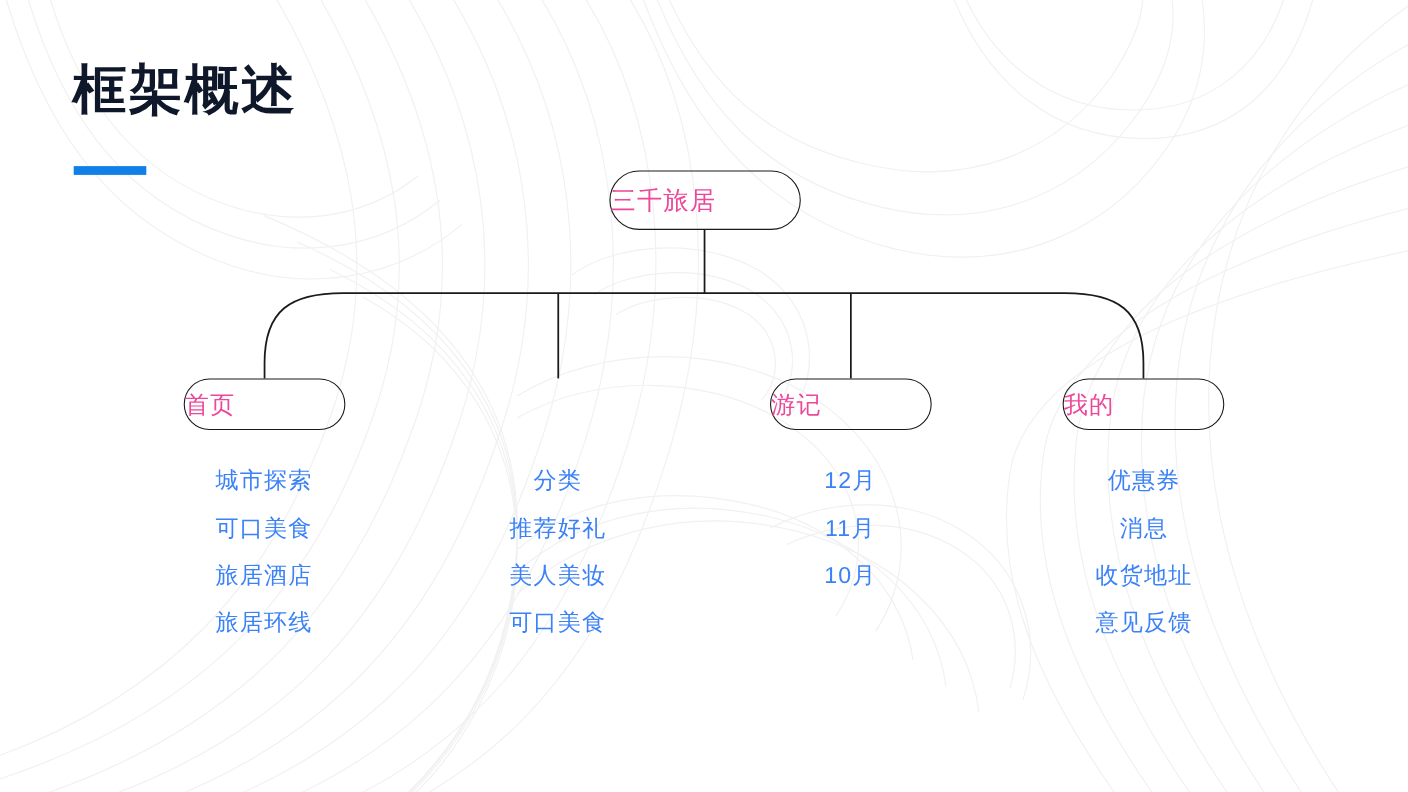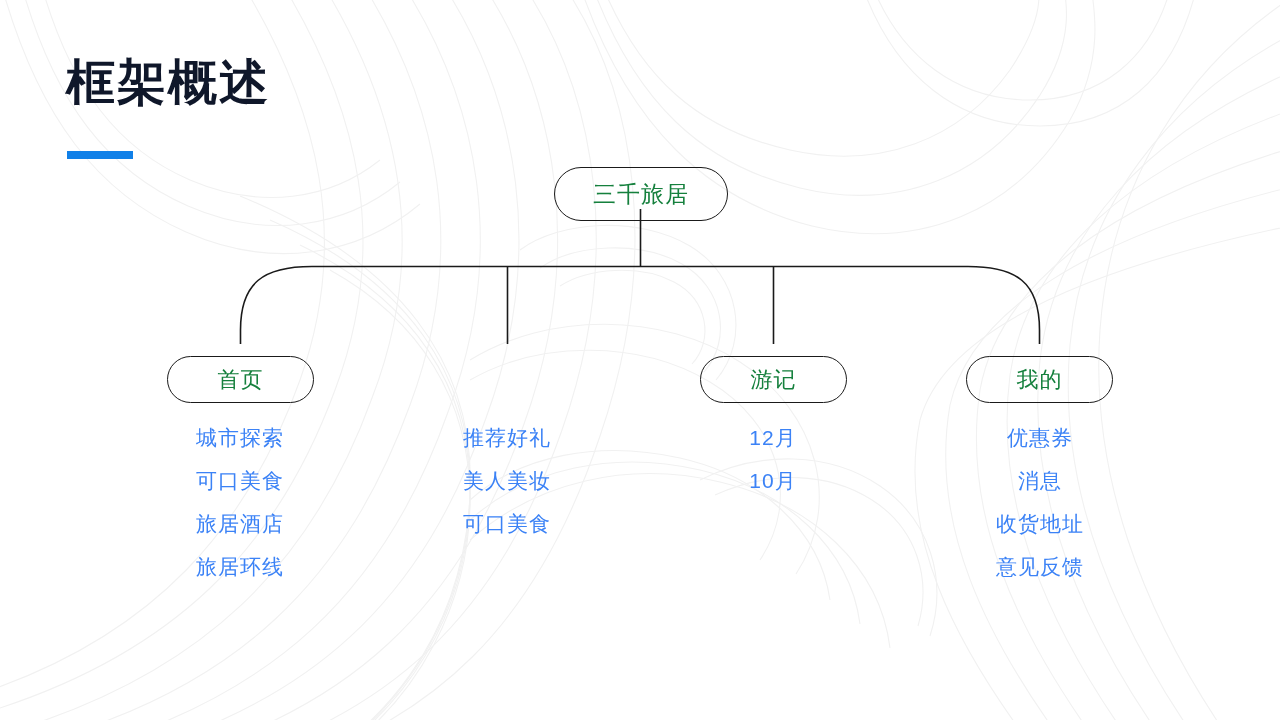--- a/index.html
+++ b/index.html
@@ -82,24 +82,22 @@
     pointer-events: none;
   }
   .node {
     position: absolute;
     box-sizing: border-box;
     border: 1.6px solid #1a1a1a;
     border-radius: 999px;
     background: transparent;
     display: flex;
     align-items: center;
-    justify-content: center;
-    color: #15803d;
-    white-space: nowrap;
-    margin-top: 12px;
+    color: #ec4899;
+    white-space: nowrap;
   }
   .node-root {
     left: 554px;
     top: 155px;
     width: 174px;
     height: 54px;
     font-size: 23px;
     letter-spacing: 1px;
   }
   .node-branch {
@@ -225,27 +223,29 @@
     </div>
 
     <div class="leaf-column leaf-col-0">
       <div class="leaf-item">城市探索</div>
       <div class="leaf-item">可口美食</div>
       <div class="leaf-item">旅居酒店</div>
       <div class="leaf-item">旅居环线</div>
     </div>
 
     <div class="leaf-column leaf-col-1">
+      <div class="leaf-item">分类</div>
       <div class="leaf-item">推荐好礼</div>
       <div class="leaf-item">美人美妆</div>
       <div class="leaf-item">可口美食</div>
     </div>
 
     <div class="leaf-column leaf-col-2">
       <div class="leaf-item">12月</div>
+      <div class="leaf-item">11月</div>
       <div class="leaf-item">10月</div>
     </div>
 
     <div class="leaf-column leaf-col-3">
       <div class="leaf-item">优惠券</div>
       <div class="leaf-item">消息</div>
       <div class="leaf-item">收货地址</div>
       <div class="leaf-item">意见反馈</div>
     </div>
 

